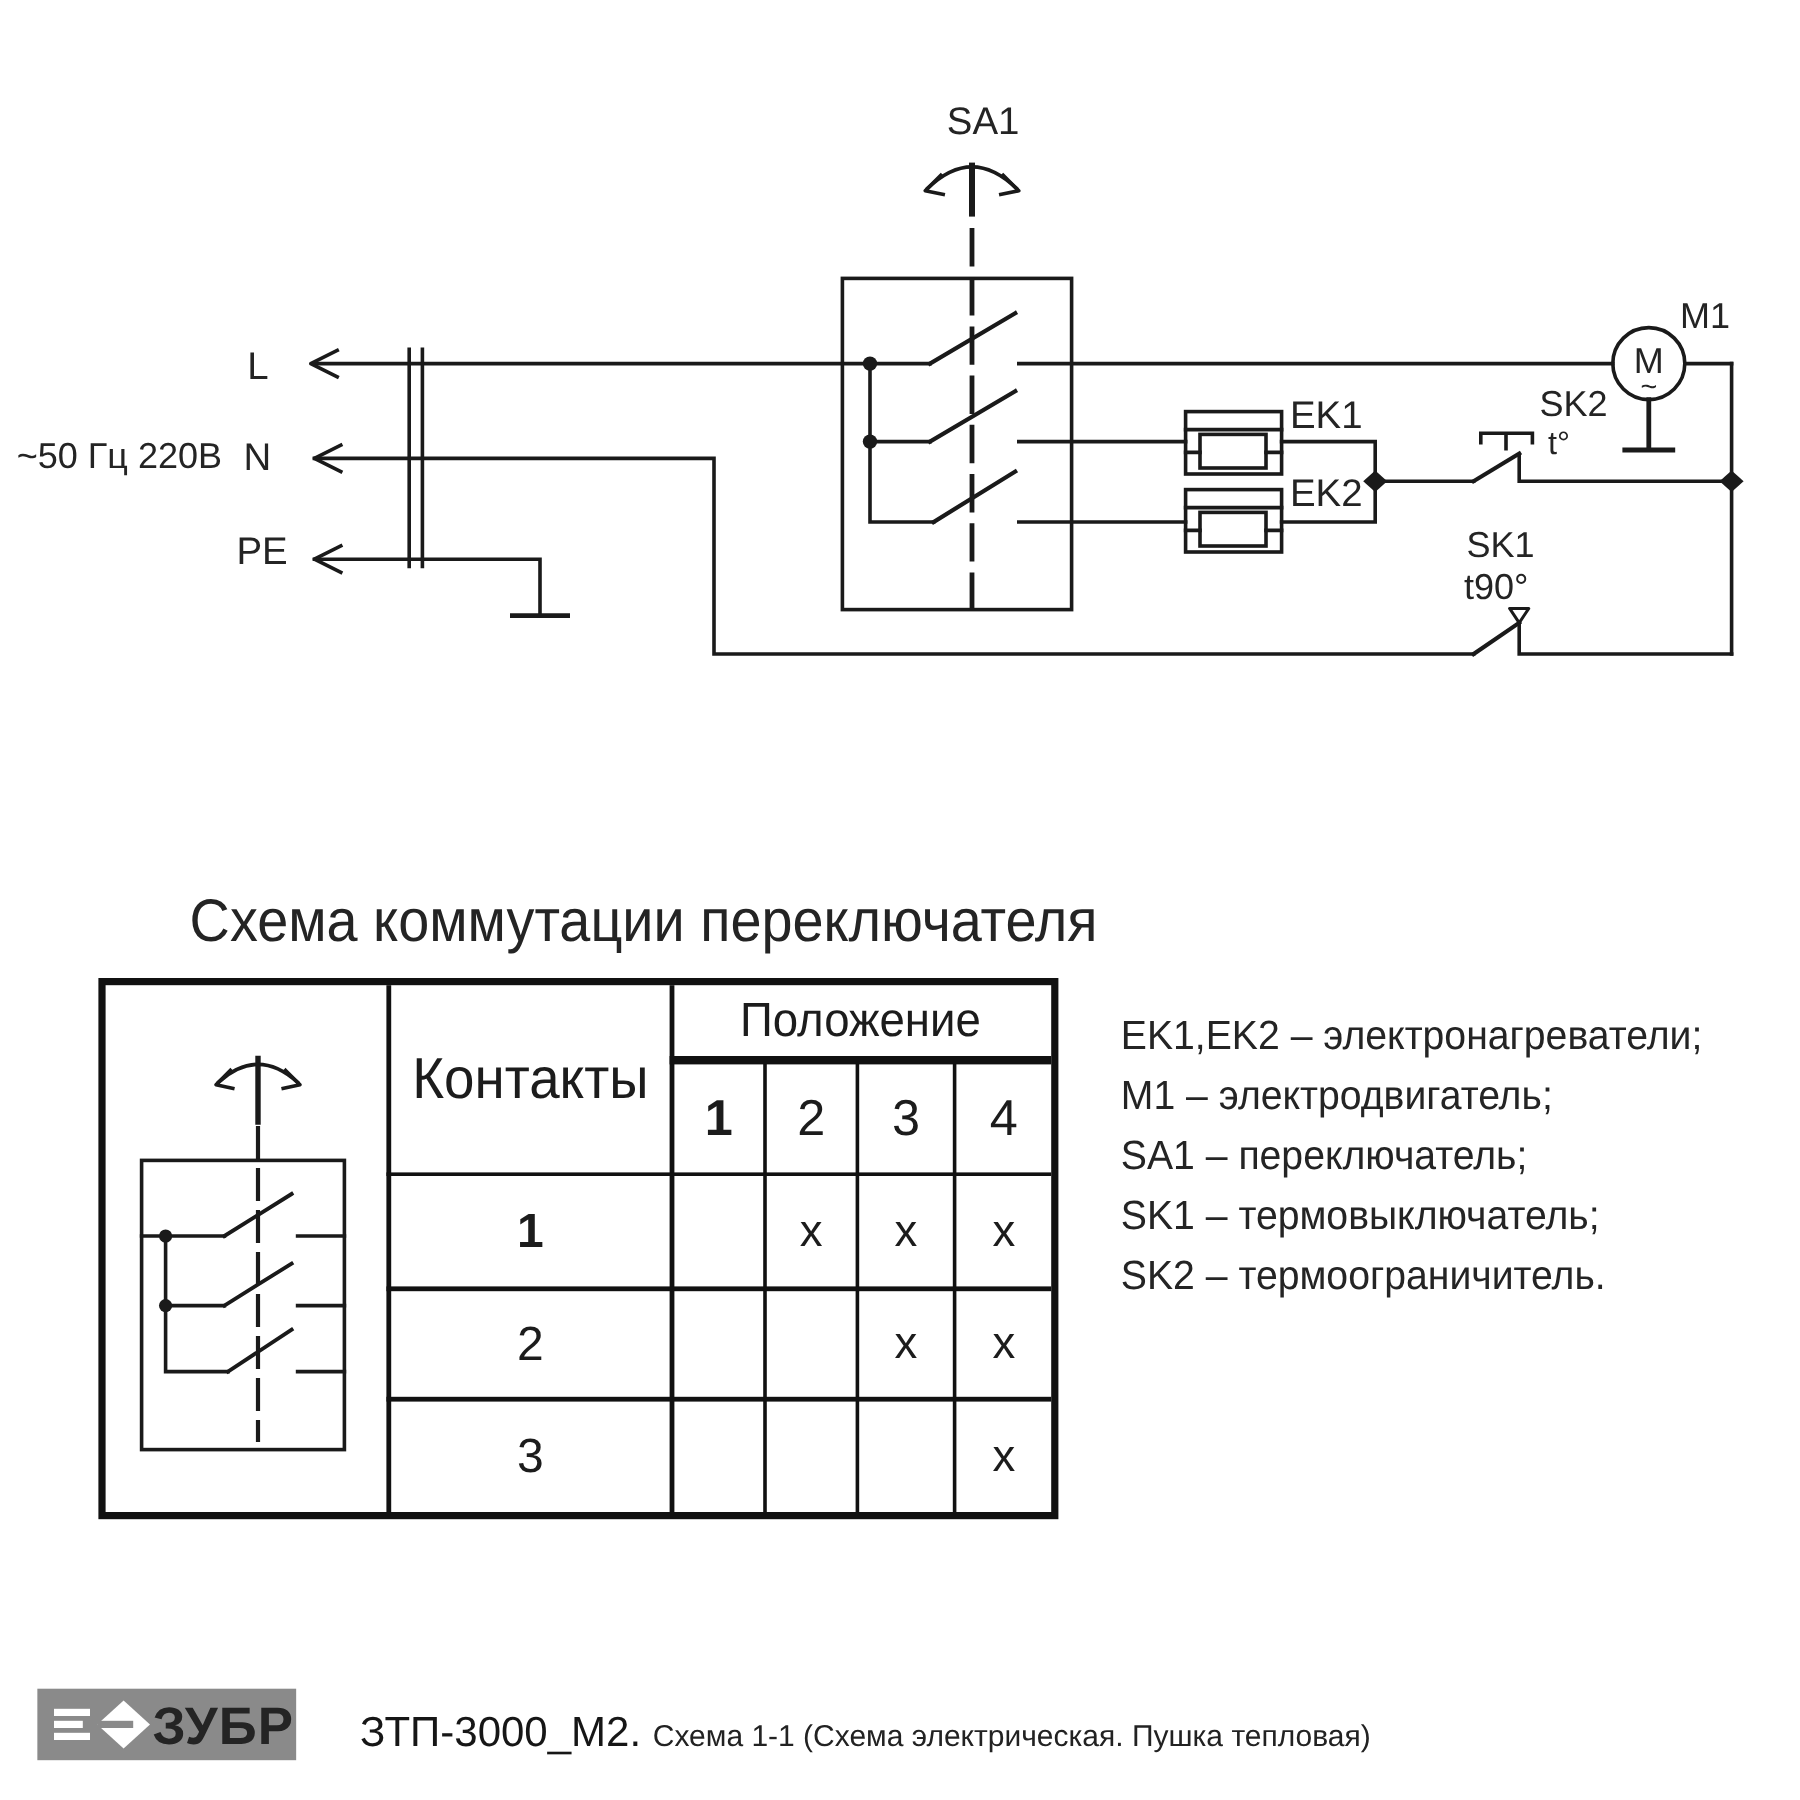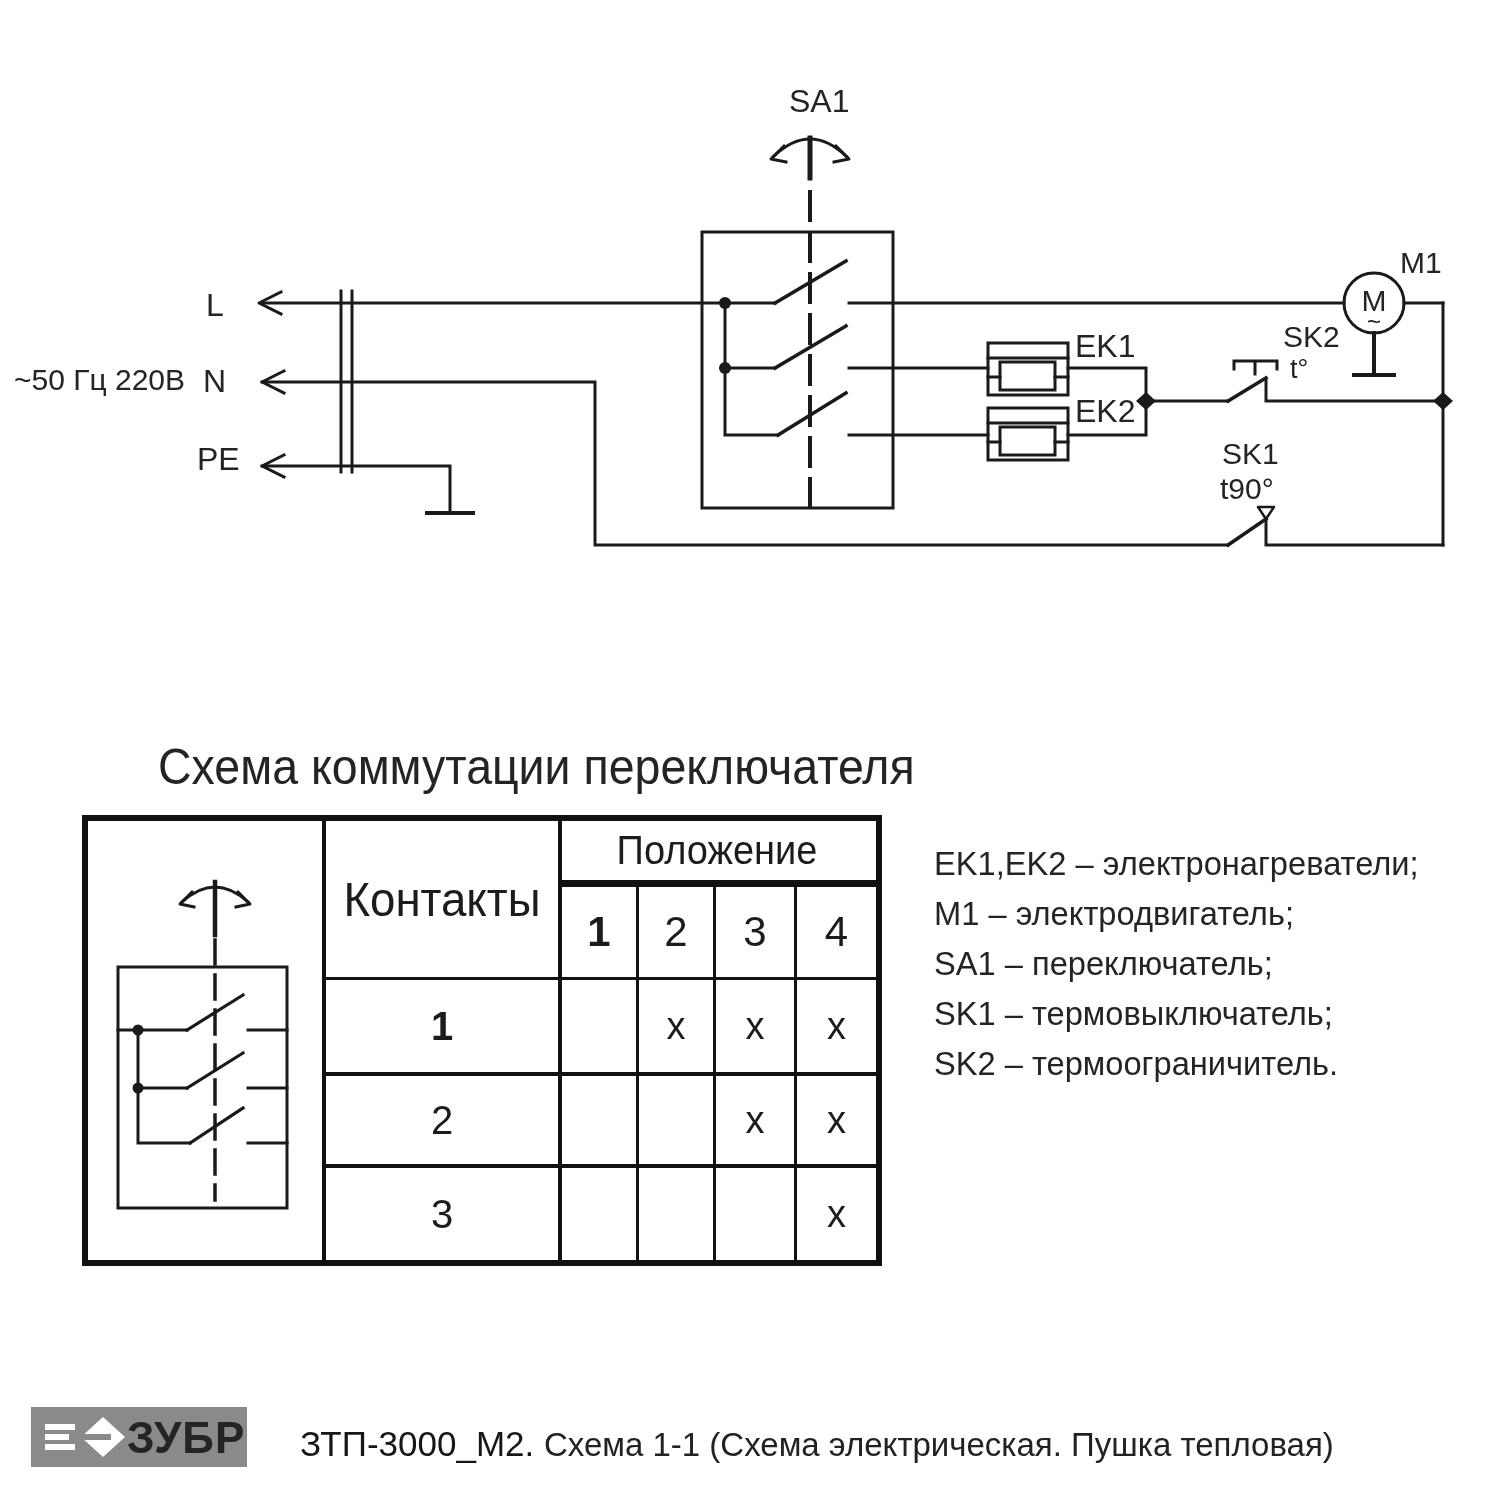--- a/index.html
+++ b/index.html
@@ -34,21 +34,21 @@
   .legend{position:absolute;left:922px;top:838px;margin-left:12px;}
   .legend .item{
     font-size:34px;line-height:50px;color:#242424;white-space:nowrap;
     transform:scaleX(.96);transform-origin:left top;
   }
   
   .footer-caption{
     position:absolute;left:300px;top:1424px;font-size:35px;color:#161616;white-space:nowrap;
   }
   .footer-caption .model{font-weight:400;}
-  .footer-caption .desc{font-weight:400;font-size:33px;color:#222;}
+  .footer-caption .desc{font-weight:400;font-size:25px;color:#222;}
 </style>
 </head>
 <body>
 
 <svg class="abs" style="left:0;top:0" width="1500" height="660" viewBox="0 0 1500 660">
   <g fill="none" stroke="#1a1a1a" stroke-width="3" stroke-linecap="square">
 
     <g>
       <path d="M 262 303 H 775"></path>
       <path d="M 281 292 L 259 303 L 281 314" stroke-linejoin="round"></path>

